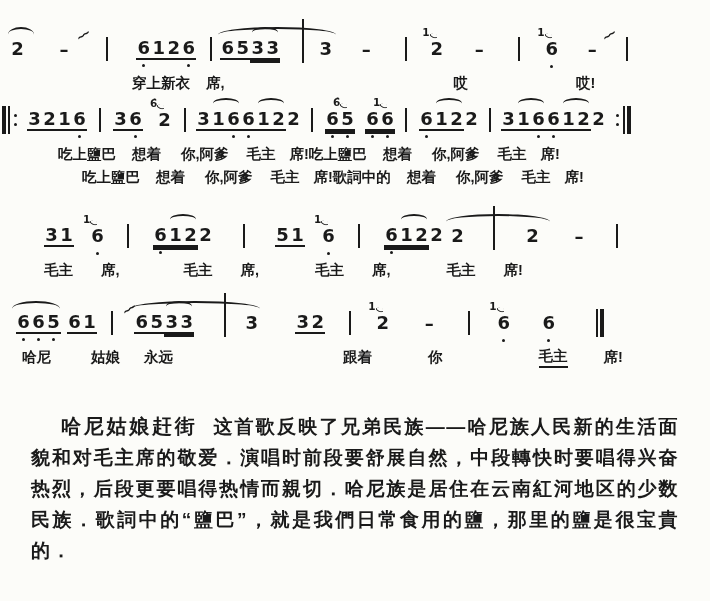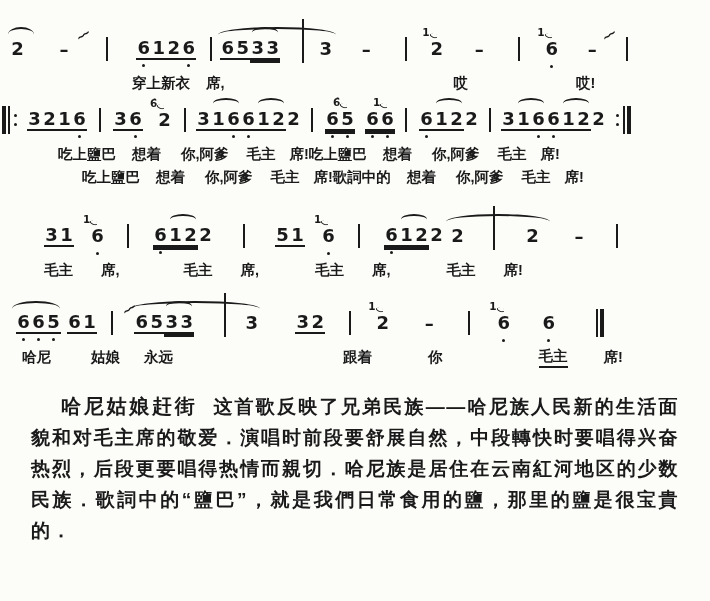--- a/index.html
+++ b/index.html
@@ -53,21 +53,21 @@
       font-weight:700;font-size:13px;letter-spacing:-2px;}
   
   .lyr{display:flex;align-items:center;white-space:nowrap;height:23px;
       font-weight:700;font-size:14.5px;}
   .syl{display:inline-block;}
   .syl-u{border-bottom:2px solid currentColor;}
   
   .tempo{margin:10px 0 0 26px;font-weight:700;font-size:13.5px;height:16px;}
   
   .note-para{
-    width:648px;margin:22px auto 0;
+    width:648px;margin:42px auto 0;
     font-size:19px;font-weight:700;line-height:31px;
     letter-spacing:1.5px;text-align:justify;text-indent:30px;
   }
   .note-para b{font-size:20px;margin-right:16px;letter-spacing:2px;}
 </style>
 </head>
 <body>
 
 <div class="page">
 

